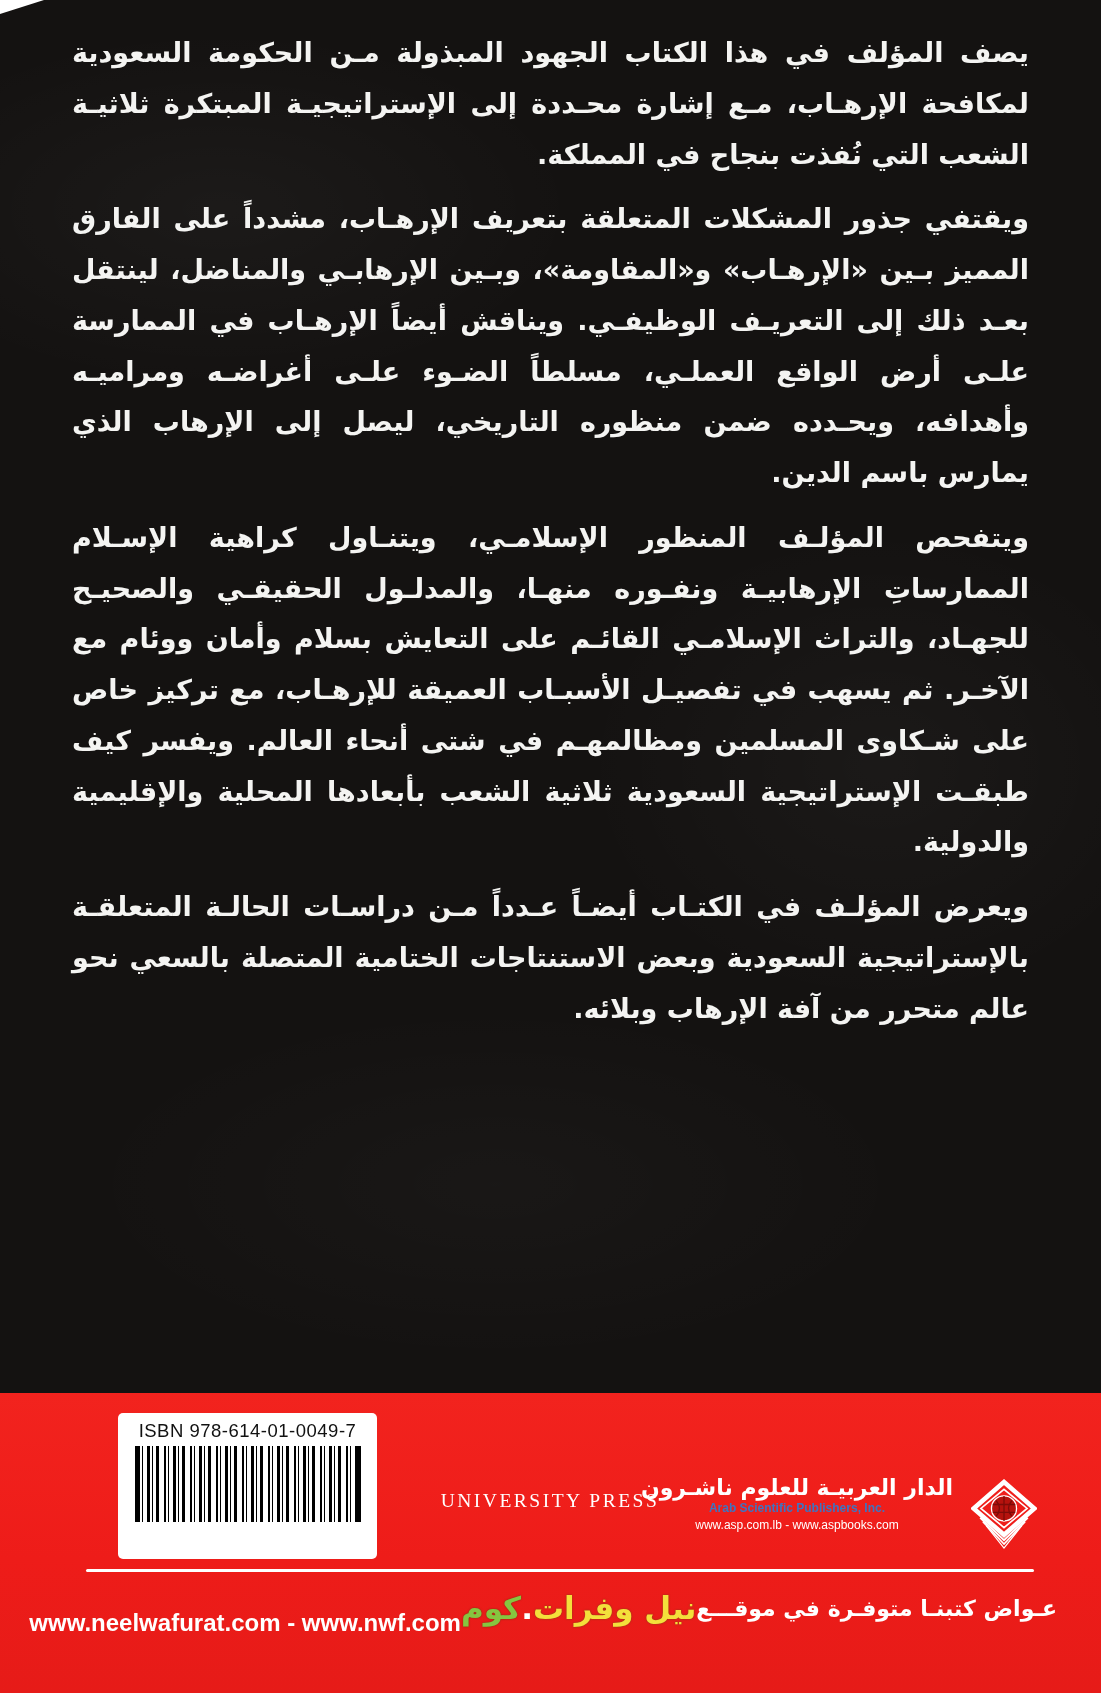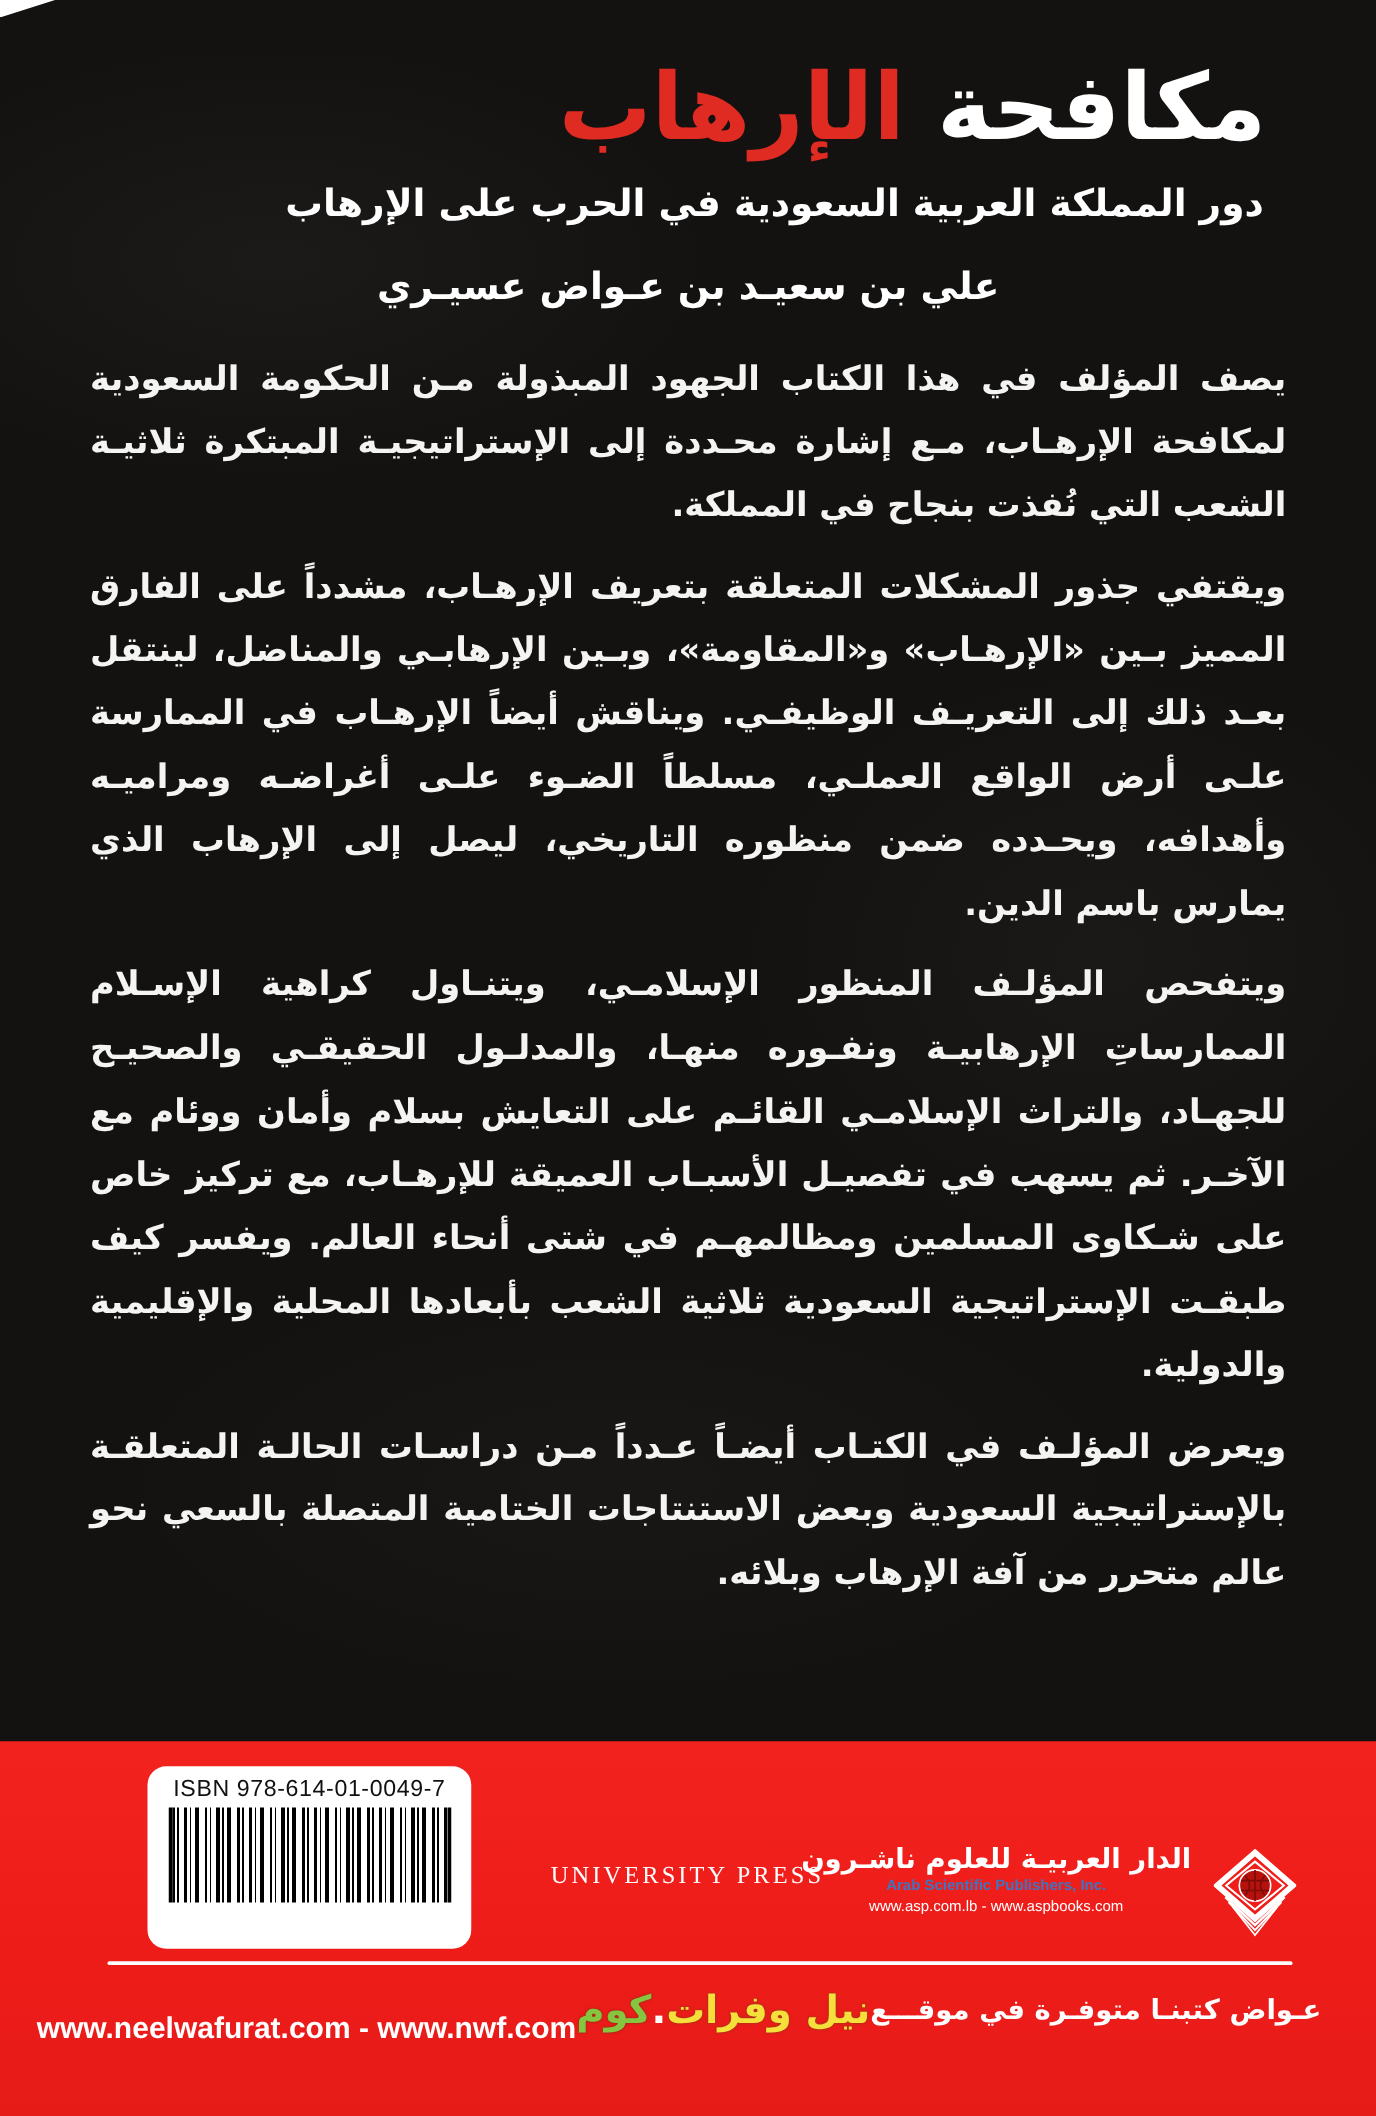--- a/index.html
+++ b/index.html
@@ -50,21 +50,21 @@
     text-align:justify;text-justify:inter-word;color:#f4f4f2;
   }
   
   .footer{
     position:absolute;left:0;right:0;bottom:0;height:300px;
     background:linear-gradient(180deg,#f2231e 0%,var(--footer_red) 55%,#e61b18 100%);
     color:#fff;
   }
   .barcode-box{
     position:absolute;left:118px;top:20px;width:259px;height:146px;
-    background:#fff;border-radius:15px;padding:7px 12px 5px;
+    background:#fff;border-radius:5px;padding:7px 12px 5px;
     display:flex;flex-direction:column;align-items:center;
   }
   .isbn-label{
     color:#111;font-size:18.5px;letter-spacing:0.5px;font-family:"Liberation Sans",sans-serif;
   }
   .bars{
     width:226px;height:76px;margin-top:4px;
     background:repeating-linear-gradient(90deg,
       #000 0 2px,#fff 2px 4px,
       #000 4px 5px,#fff 5px 9px,
@@ -109,25 +109,20 @@
     font-family:"Liberation Sans",sans-serif;margin-top:29px;}
 </style>
 </head>
 <body>
 
 <div class="page">
 
   <div class="cover">
     <div class="scan-corner"></div>
 
-    <header class="head">
-      <h1 class="title"><span class="w-white">مكافحة</span> <span class="w-red">الإرهاب</span></h1>
-      <div class="subtitle">دور المملكة العربية السعودية في الحرب على الإرهاب</div>
-      <div class="author">علي بن سعيـد بن عـواض عسيـري</div>
-    </header>
 
     <section class="synopsis">
       <p>يصف المؤلف في هذا الكتاب الجهود المبذولة مـن الحكومة السعودية لمكافحة الإرهـاب، مـع إشارة محـددة إلى الإستراتيجيـة المبتكرة ثلاثيـة الشعب التي نُفذت بنجاح في المملكة.</p>
       <p>ويقتفي جذور المشكلات المتعلقة بتعريف الإرهـاب، مشدداً على الفارق المميز بـين «الإرهـاب» و«المقاومة»، وبـين الإرهابـي والمناضل، لينتقل بعـد ذلك إلى التعريـف الوظيفـي. ويناقش أيضاً الإرهـاب في الممارسة علـى أرض الواقع العملـي، مسلطاً الضـوء علـى أغراضـه ومراميـه وأهدافه، ويحـدده ضمن منظوره التاريخي، ليصل إلى الإرهاب الذي يمارس باسم الدين.</p>
       <p>ويتفحص المؤلـف المنظور الإسلامـي، ويتنـاول كراهية الإسـلام الممارساتِ الإرهابيـة ونفـوره منهـا، والمدلـول الحقيقـي والصحيـح للجهـاد، والتراث الإسلامـي القائـم على التعايش بسلام وأمان ووئام مع الآخـر. ثم يسهب في تفصيـل الأسبـاب العميقة للإرهـاب، مع تركيز خاص على شـكاوى المسلمين ومظالمهـم في شتى أنحاء العالم. ويفسر كيف طبقـت الإستراتيجية السعودية ثلاثية الشعب بأبعادها المحلية والإقليمية والدولية.</p>
       <p>ويعرض المؤلـف في الكتـاب أيضـاً عـدداً مـن دراسـات الحالـة المتعلقـة بالإستراتيجية السعودية وبعض الاستنتاجات الختامية المتصلة بالسعي نحو عالم متحرر من آفة الإرهاب وبلائه.</p>
     </section>
   </div>
 
   <div class="footer">

